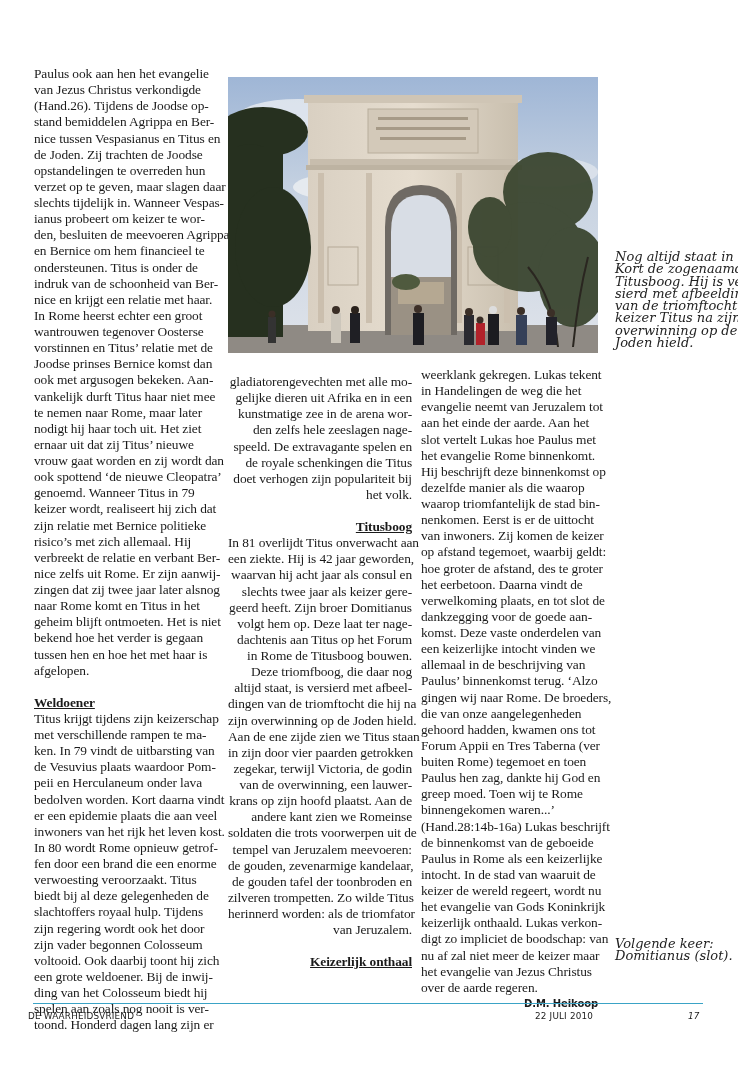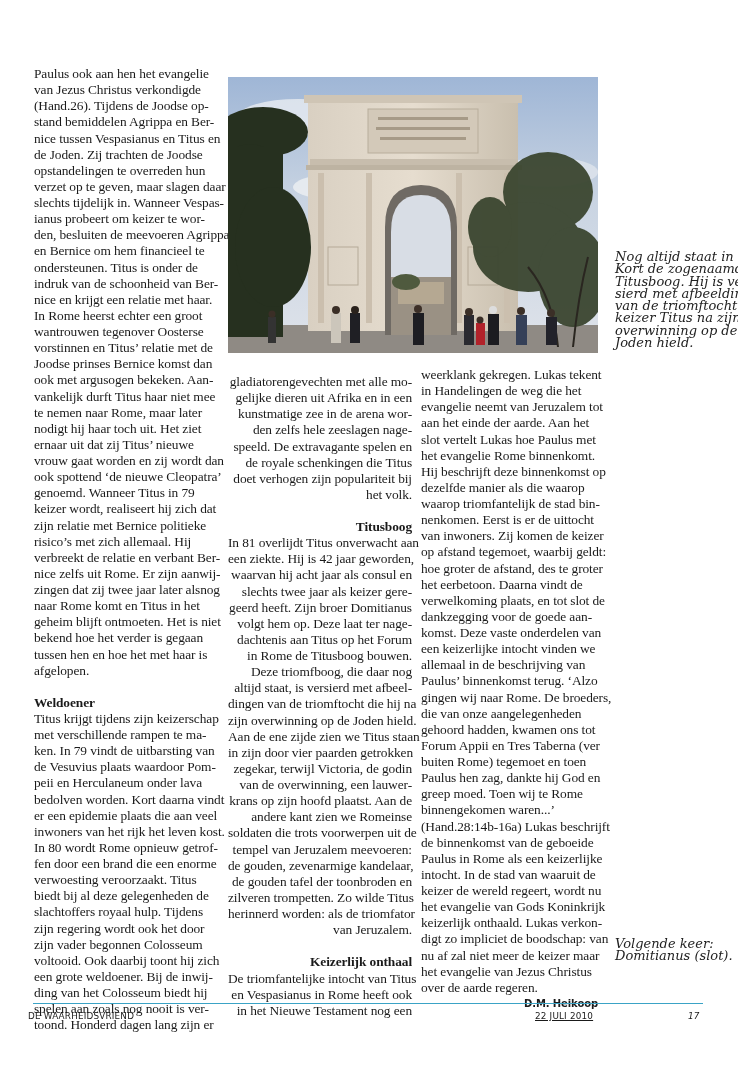--- a/index.html
+++ b/index.html
@@ -1,42 +1,42 @@
 <!DOCTYPE html>
 <html><head>
 <meta charset="utf-8">
 <style>
   html, body { margin: 0; padding: 0; background: #ffffff; }
   body { width: 738px; height: 1068px; position: relative; overflow: hidden;
          font-family: "DejaVu Serif", "Liberation Serif", serif; color: #1a1a1a; }
   .col { position: absolute; font-family: "Liberation Serif", "DejaVu Serif", serif;
          font-size: 13.4px; line-height: 16.12px; letter-spacing: -0.1px; }
   .col .line { display: block; white-space: nowrap; }
-  .col .head { display: block; font-weight: bold; white-space: nowrap; }
+  .col .head { display: block; font-weight: bold; white-space: nowrap; text-decoration: underline; }
   .col .gap { display: block; height: 16.12px; }
   #col1 { left: 34px; top: 66px; width: 184px; }
   #col2 { left: 228px; top: 374px; width: 184px; text-align: right; }
   #col3 { left: 421px; top: 367px; width: 180px; }
   .byline { display: block; text-align: right; font-family: "DejaVu Sans", "Liberation Sans", sans-serif;
             font-weight: bold; font-size: 10px; line-height: 16px; white-space: nowrap; padding-right: 3px; }
 
   #photo { position: absolute; left: 228px; top: 77px; width: 370px; height: 276px; overflow: hidden; }
   #photo svg { display: block; }
 
   .caption { position: absolute; font-family: "DejaVu Serif", "Liberation Serif", serif;
              font-style: italic; font-size: 13px; line-height: 12.3px; color: #222; }
   .caption span { display: block; white-space: nowrap; }
   #caption-photo { left: 615px; top: 251px; width: 110px; }
   #caption-next { left: 615px; top: 938px; width: 110px; }
 
   #footer-rule { position: absolute; left: 33px; top: 1003px; width: 670px; height: 1px; background: #3aa3c6; }
   .footer-text { position: absolute; top: 1011px; font-family: "DejaVu Sans", "Liberation Sans", sans-serif;
                  font-size: 8.8px; letter-spacing: 0.2px; color: #1a1a1a; white-space: nowrap; }
   #footer-pub { left: 28px; text-align: right; }
-  #footer-date { left: 535px; text-decoration: underline; }
+  #footer-date { left: 535px; }
   #footer-page { left: 688px; font-style: italic; }
 </style>
 </head>
 <body>
 
 <div id="col1" class="col">
   <div>
     <span class="line">Paulus ook aan hen het evangelie</span>
     <span class="line">van Jezus Christus verkondigde</span>
     <span class="line">(Hand.26). Tijdens de Joodse op-</span>
@@ -240,25 +240,20 @@
     <span class="line">soldaten die trots voorwerpen uit de</span>
     <span class="line">tempel van Jeruzalem meevoeren:</span>
     <span class="line">de gouden, zevenarmige kandelaar,</span>
     <span class="line">de gouden tafel der toonbroden en</span>
     <span class="line">zilveren trompetten. Zo wilde Titus</span>
     <span class="line">herinnerd worden: als de triomfator</span>
     <span class="line">van Jeruzalem.</span>
   </div>
   <span class="gap"></span>
   <span class="head">Keizerlijk onthaal</span>
-  <div>
-    <span class="line">De triomfantelijke intocht van Titus</span>
-    <span class="line">en Vespasianus in Rome heeft ook</span>
-    <span class="line">in het Nieuwe Testament nog een</span>
-  </div>
 </div>
 
 <div id="col3" class="col">
   <div>
     <span class="line">weerklank gekregen. Lukas tekent</span>
     <span class="line">in Handelingen de weg die het</span>
     <span class="line">evangelie neemt van Jeruzalem tot</span>
     <span class="line">aan het einde der aarde. Aan het</span>
     <span class="line">slot vertelt Lukas hoe Paulus met</span>
     <span class="line">het evangelie Rome binnenkomt.</span>

